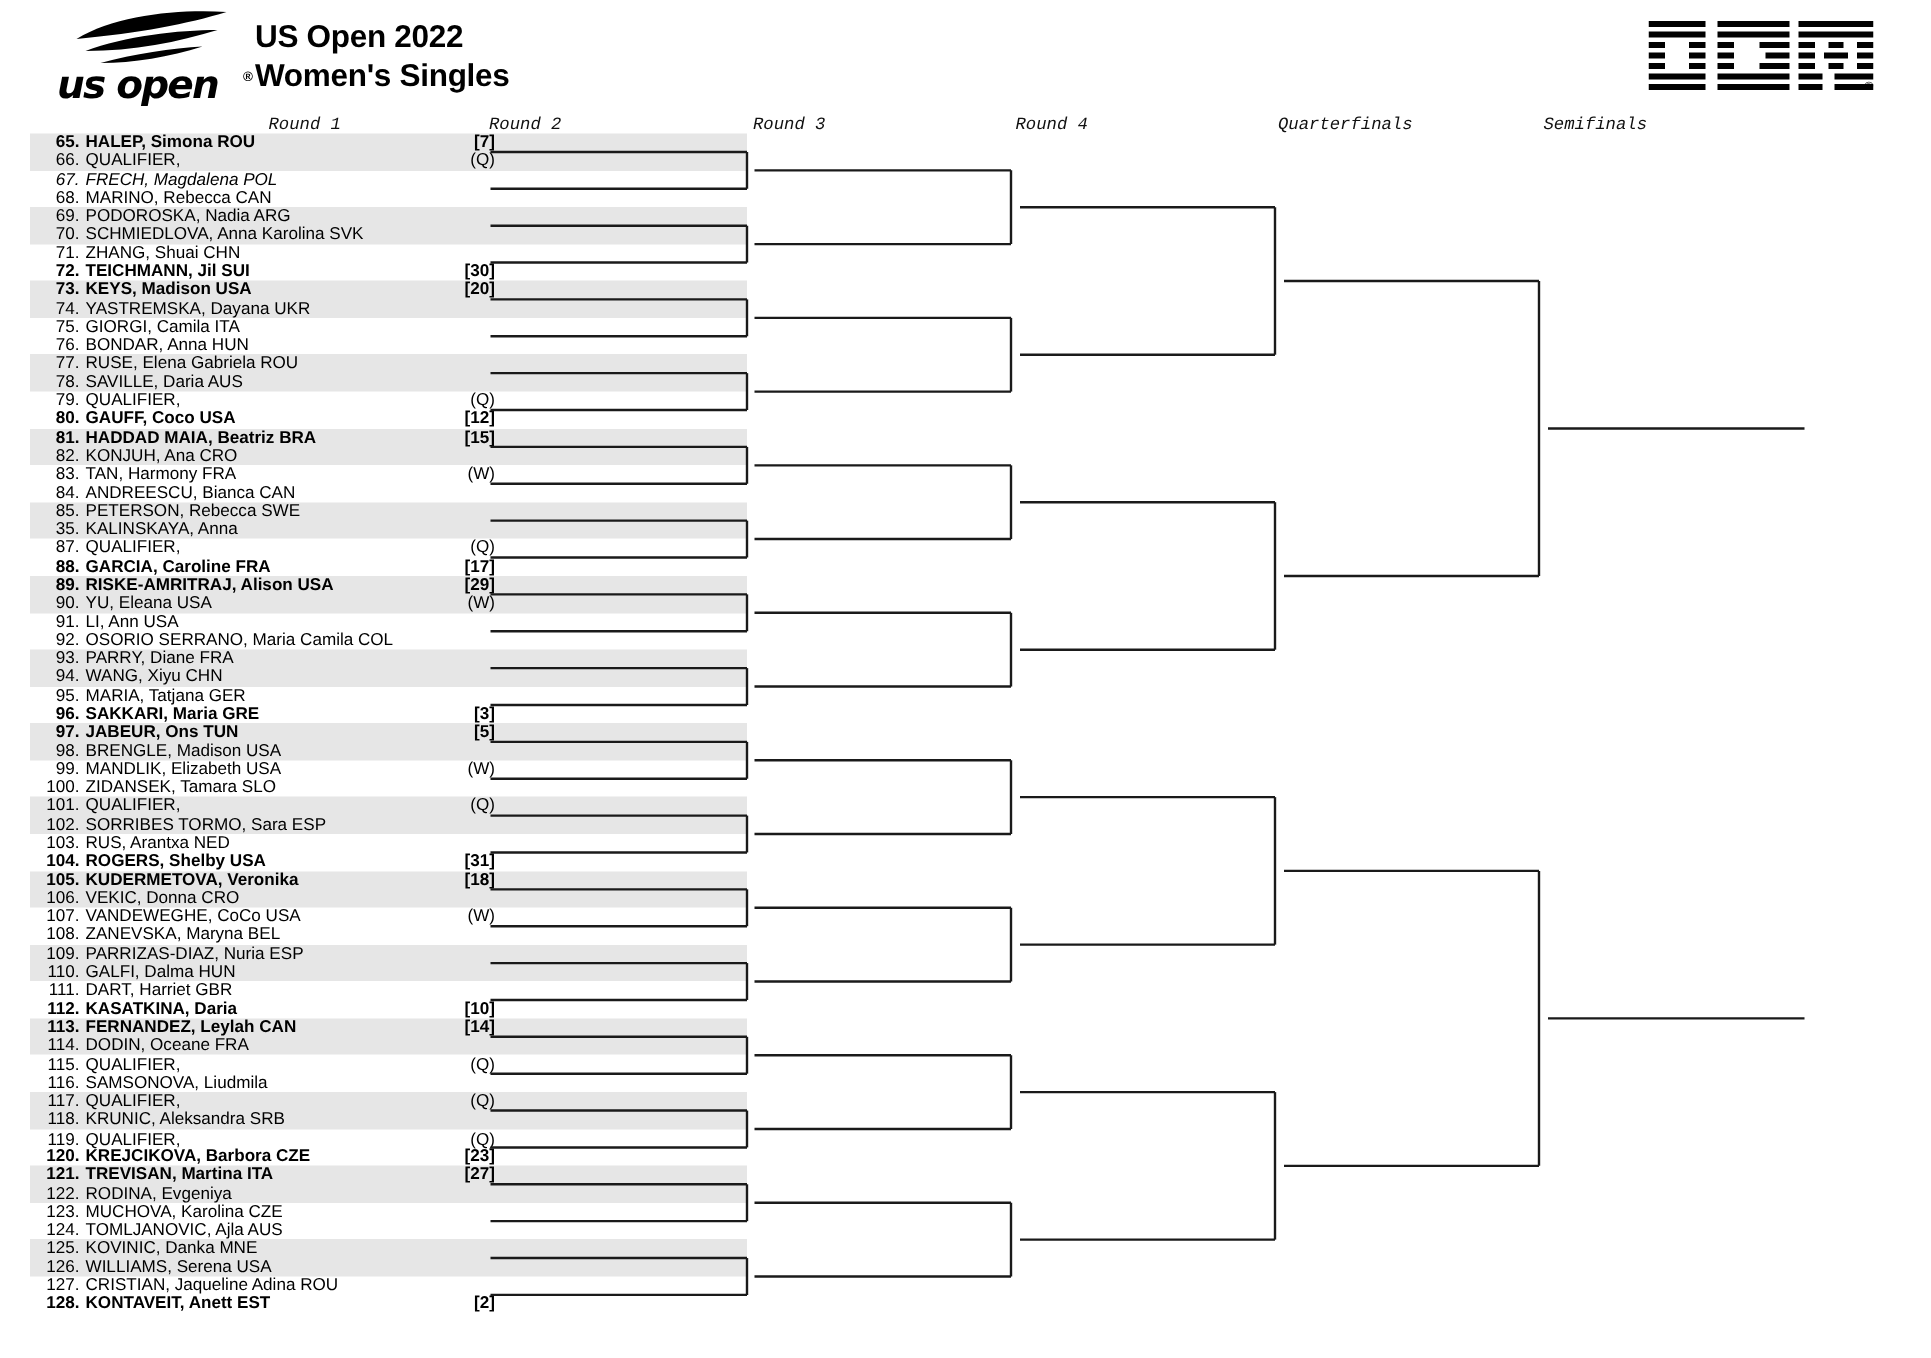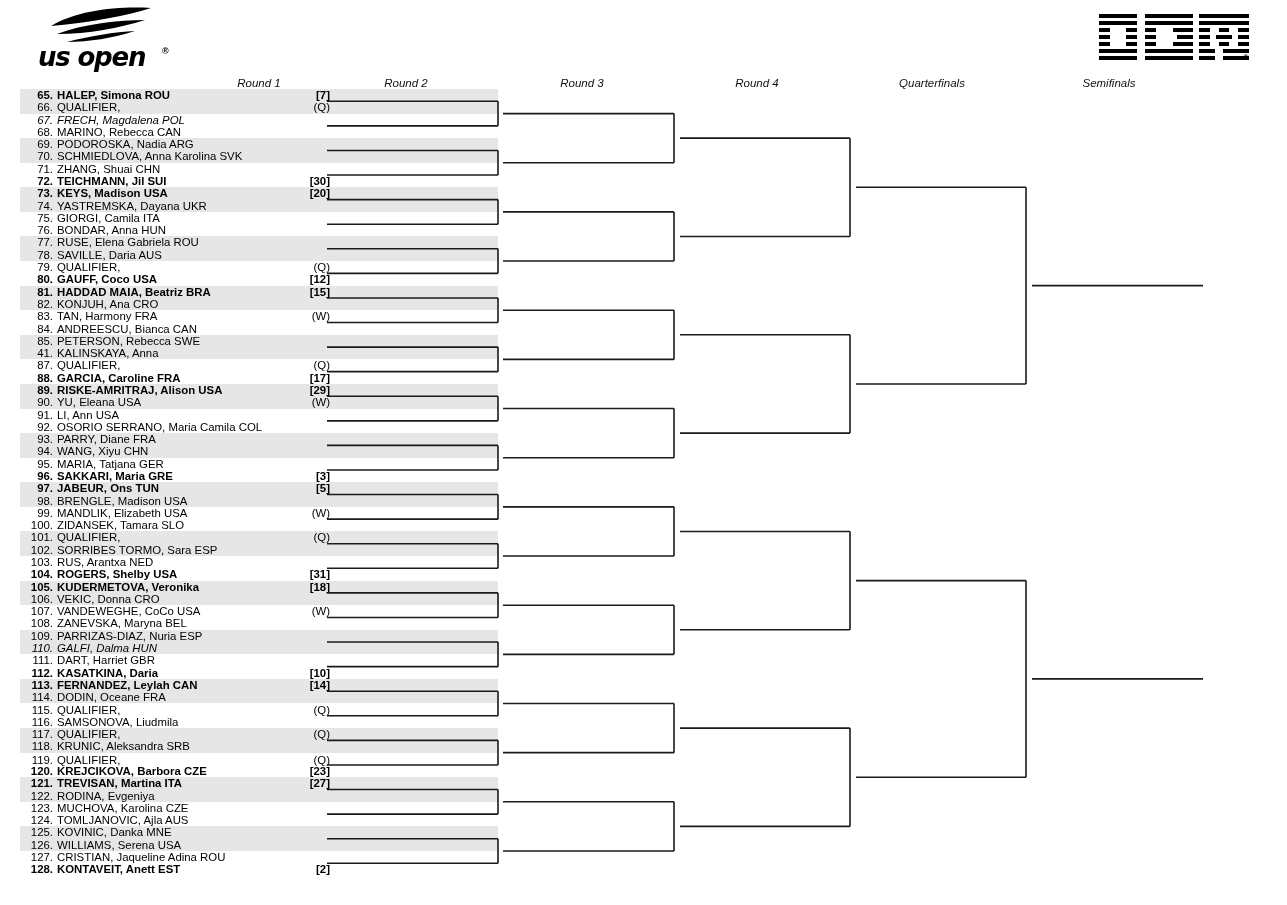--- a/index.html
+++ b/index.html
@@ -37,22 +37,22 @@
     white-space:nowrap;letter-spacing:-0.2px;
   }
 
   #ibm-logo{position:absolute;left:1099px;top:14px;width:150px;height:47px;}
   #ibm-tm{position:absolute;left:1243px;top:53px;font-size:8px;font-weight:bold;}
 
   
   .round-header{
     position:absolute;top:77px;
     font-size:11.5px;font-style:italic;
-    font-family:Liberation Sans, sans-serif;
-    text-align:center;white-space:nowrap;
+    font-family:Liberation Mono, monospace;
+    text-align:left;white-space:nowrap;
     color:#111;
   }
 
   
   #draw{position:absolute;left:0;top:89px;width:1287px;height:790px;}
   .band{position:absolute;left:20px;width:478px;background:#e6e6e6;}
 
   .row{
     position:absolute;left:20px;width:330px;height:12.3px;
     white-space:nowrap;
@@ -83,20 +83,24 @@
   <div id="logo-block">
     <svg class="flame" viewBox="0 0 140 44">
       <path d="M18 20 C44 4, 86 0, 118 2 C92 10, 60 16, 18 20 Z" fill="#000"></path>
       <path d="M24 28 C50 18, 86 14, 112 14 C86 22, 56 28, 24 28 Z" fill="#000"></path>
       <path d="M34 36 C56 30, 82 26, 102 25 C80 32, 56 36, 34 36 Z" fill="#000"></path>
     </svg>
     <div id="wordmark">us open</div>
     <div id="reg-mark">®</div>
   </div>
 
+  <div id="title-block">
+    <div class="title-line">US Open 2022</div>
+    <div class="title-line">Women's Singles</div>
+  </div>
 
   <svg id="ibm-logo" viewBox="0 0 150 47">
     <g fill="#000">
       <rect x="0" y="0" width="38" height="4"></rect>
         <rect x="46" y="0" width="48" height="4"></rect>
         <rect x="100" y="0" width="50" height="4"></rect>
       <rect x="0" y="7" width="38" height="4"></rect>
         <rect x="46" y="7" width="48" height="4"></rect>
         <rect x="100" y="7" width="50" height="4"></rect>
       <rect x="0" y="14" width="11" height="4"></rect>
@@ -261,21 +265,21 @@
         <span class="num">84.</span>
         <span class="pname">ANDREESCU, Bianca CAN</span>
         <span class="mark"></span>
       </div>
       <div class="row" style="top: 245.8px;">
         <span class="num">85.</span>
         <span class="pname">PETERSON, Rebecca SWE</span>
         <span class="mark"></span>
       </div>
       <div class="row" style="top: 258.09px;">
-        <span class="num">41.</span>
+        <span class="num">35.</span>
         <span class="pname">KALINSKAYA, Anna</span>
         <span class="mark"></span>
       </div>
       <div class="row" style="top: 270.38px;">
         <span class="num">87.</span>
         <span class="pname">QUALIFIER,</span>
         <span class="mark">(Q)</span>
       </div>
       <div class="row seeded" style="top: 282.67px;">
         <span class="num">88.</span>
@@ -380,21 +384,21 @@
       <div class="row" style="top: 528.47px;">
         <span class="num">108.</span>
         <span class="pname">ZANEVSKA, Maryna BEL</span>
         <span class="mark"></span>
       </div>
       <div class="row" style="top: 540.76px;">
         <span class="num">109.</span>
         <span class="pname">PARRIZAS-DIAZ, Nuria ESP</span>
         <span class="mark"></span>
       </div>
-      <div class="row" style="top: 553.05px; font-style: italic;">
+      <div class="row" style="top: 553.05px;">
         <span class="num">110.</span>
         <span class="pname">GALFI, Dalma HUN</span>
         <span class="mark"></span>
       </div>
       <div class="row" style="top: 565.34px;">
         <span class="num">111.</span>
         <span class="pname">DART, Harriet GBR</span>
         <span class="mark"></span>
       </div>
       <div class="row seeded" style="top: 577.63px;">

